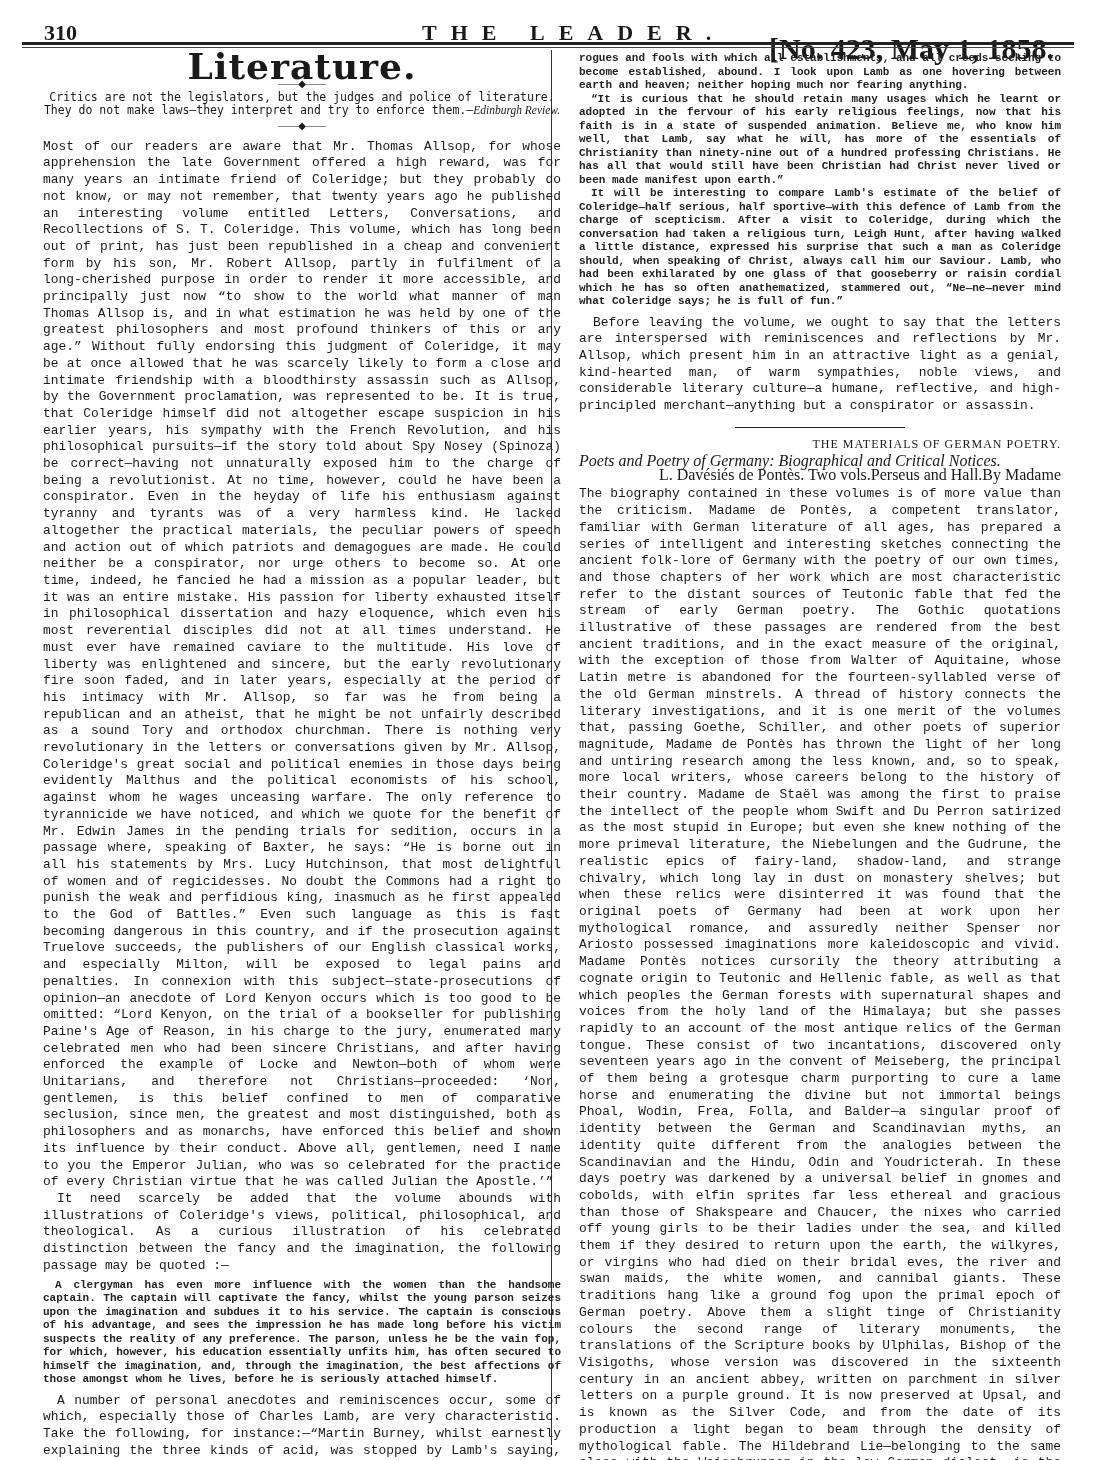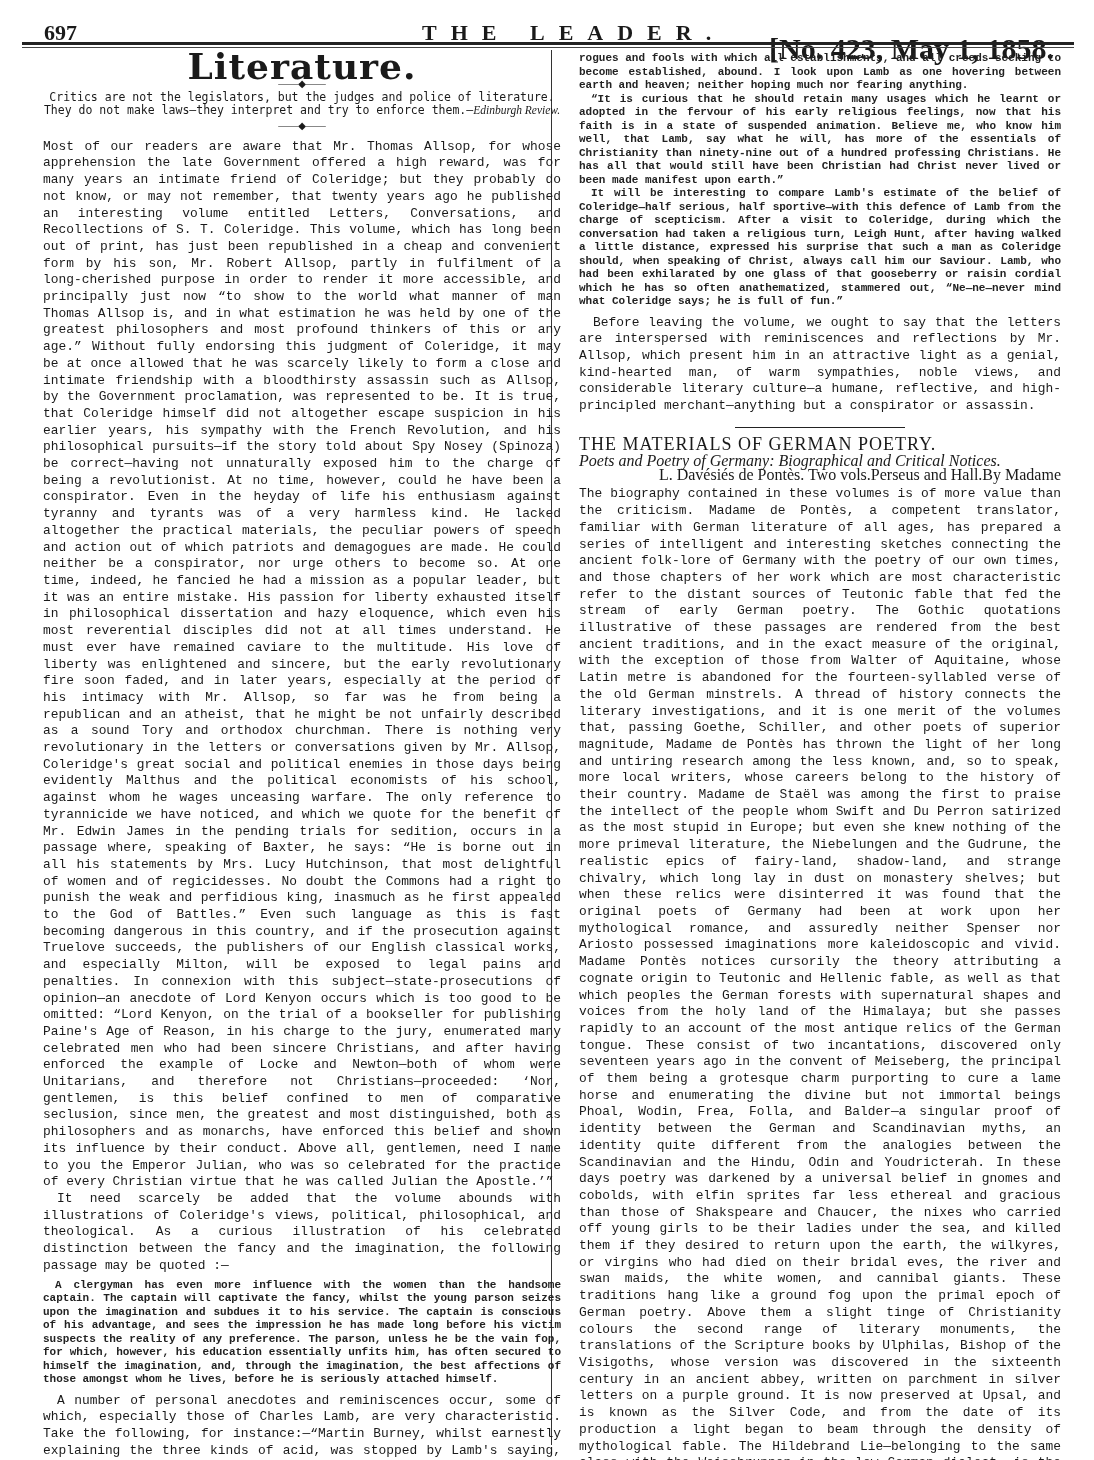--- a/index.html
+++ b/index.html
@@ -19,29 +19,29 @@
   .col p { margin:0; text-indent:14px;font-family:Liberation Mono, monospace; }
   .col p.noindent { text-indent:0; }
   .section-heading { text-align:center; font-family:"DejaVu Serif",serif; font-weight:bold; font-size:36px; margin:6px 0 4px 0; letter-spacing:1px; }
   .ornament { text-align:center; font-size:10px; line-height:10px; margin:2px 0; }
   .epigraph { text-align:center; font-family:"DejaVu Sans Mono", monospace; font-size:11.5px; line-height:13px; margin:2px 0 4px 0; }
   .epigraph i { font-family:"Liberation Serif",serif; }
   .quote { font-size:11px; line-height:13.5px; margin:4px 0 6px 0; font-weight:bold; color:#222; }
   .quote p { text-indent:12px; }
   .gap { height:6px; }
   .short-rule { width:170px; margin:12px auto 8px auto; border-top:1.5px solid #222; }
-  .article-title { text-align:left; font-size:18px; letter-spacing:1px; margin:2px 0 2px 0; }
+  .article-title { text-align:right; font-size:12px; letter-spacing:1px; margin:2px 0 2px 0; }
   .book-info { font-size:16px; line-height:14px; margin-bottom:4px; }
   .book-info .row2 { padding-left:42px; display:flex; justify-content:flex-end; }
 </style>
 </head>
 <body>
 
 <div class="masthead">
-  <span class="page-num">697</span>
+  <span class="page-num">310</span>
   <span class="paper-title">THE LEADER.</span>
   <span class="issue">[No. 423, May 1, 1858.</span>
 </div>
 <div class="rule-top"></div>
 <div class="rule-top2"></div>
 <div class="col-divider"></div>
 
 <div class="col col-left">
   <div class="section-heading">Literature.</div>
   <div class="ornament">——◆——</div>

